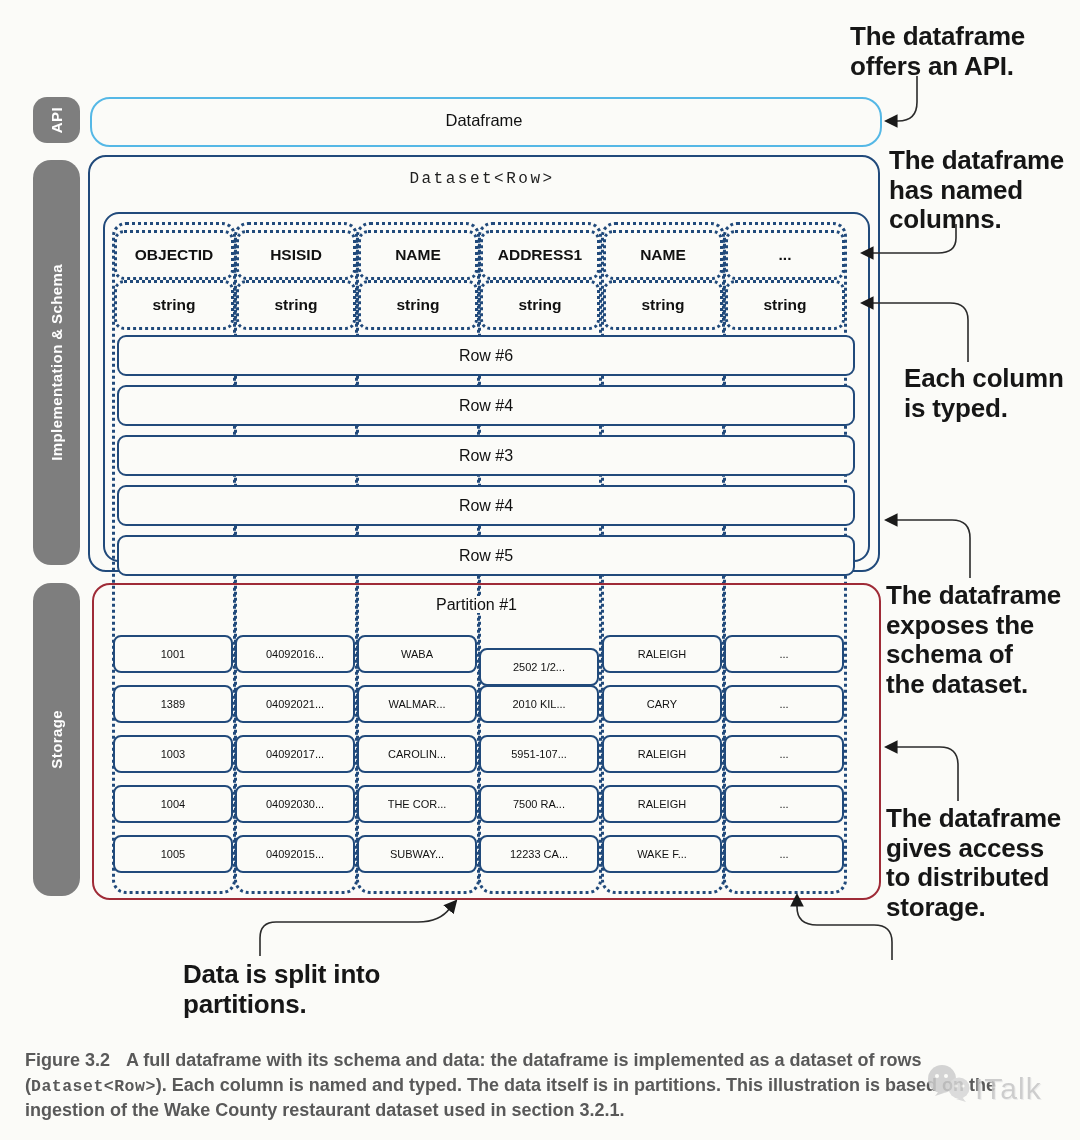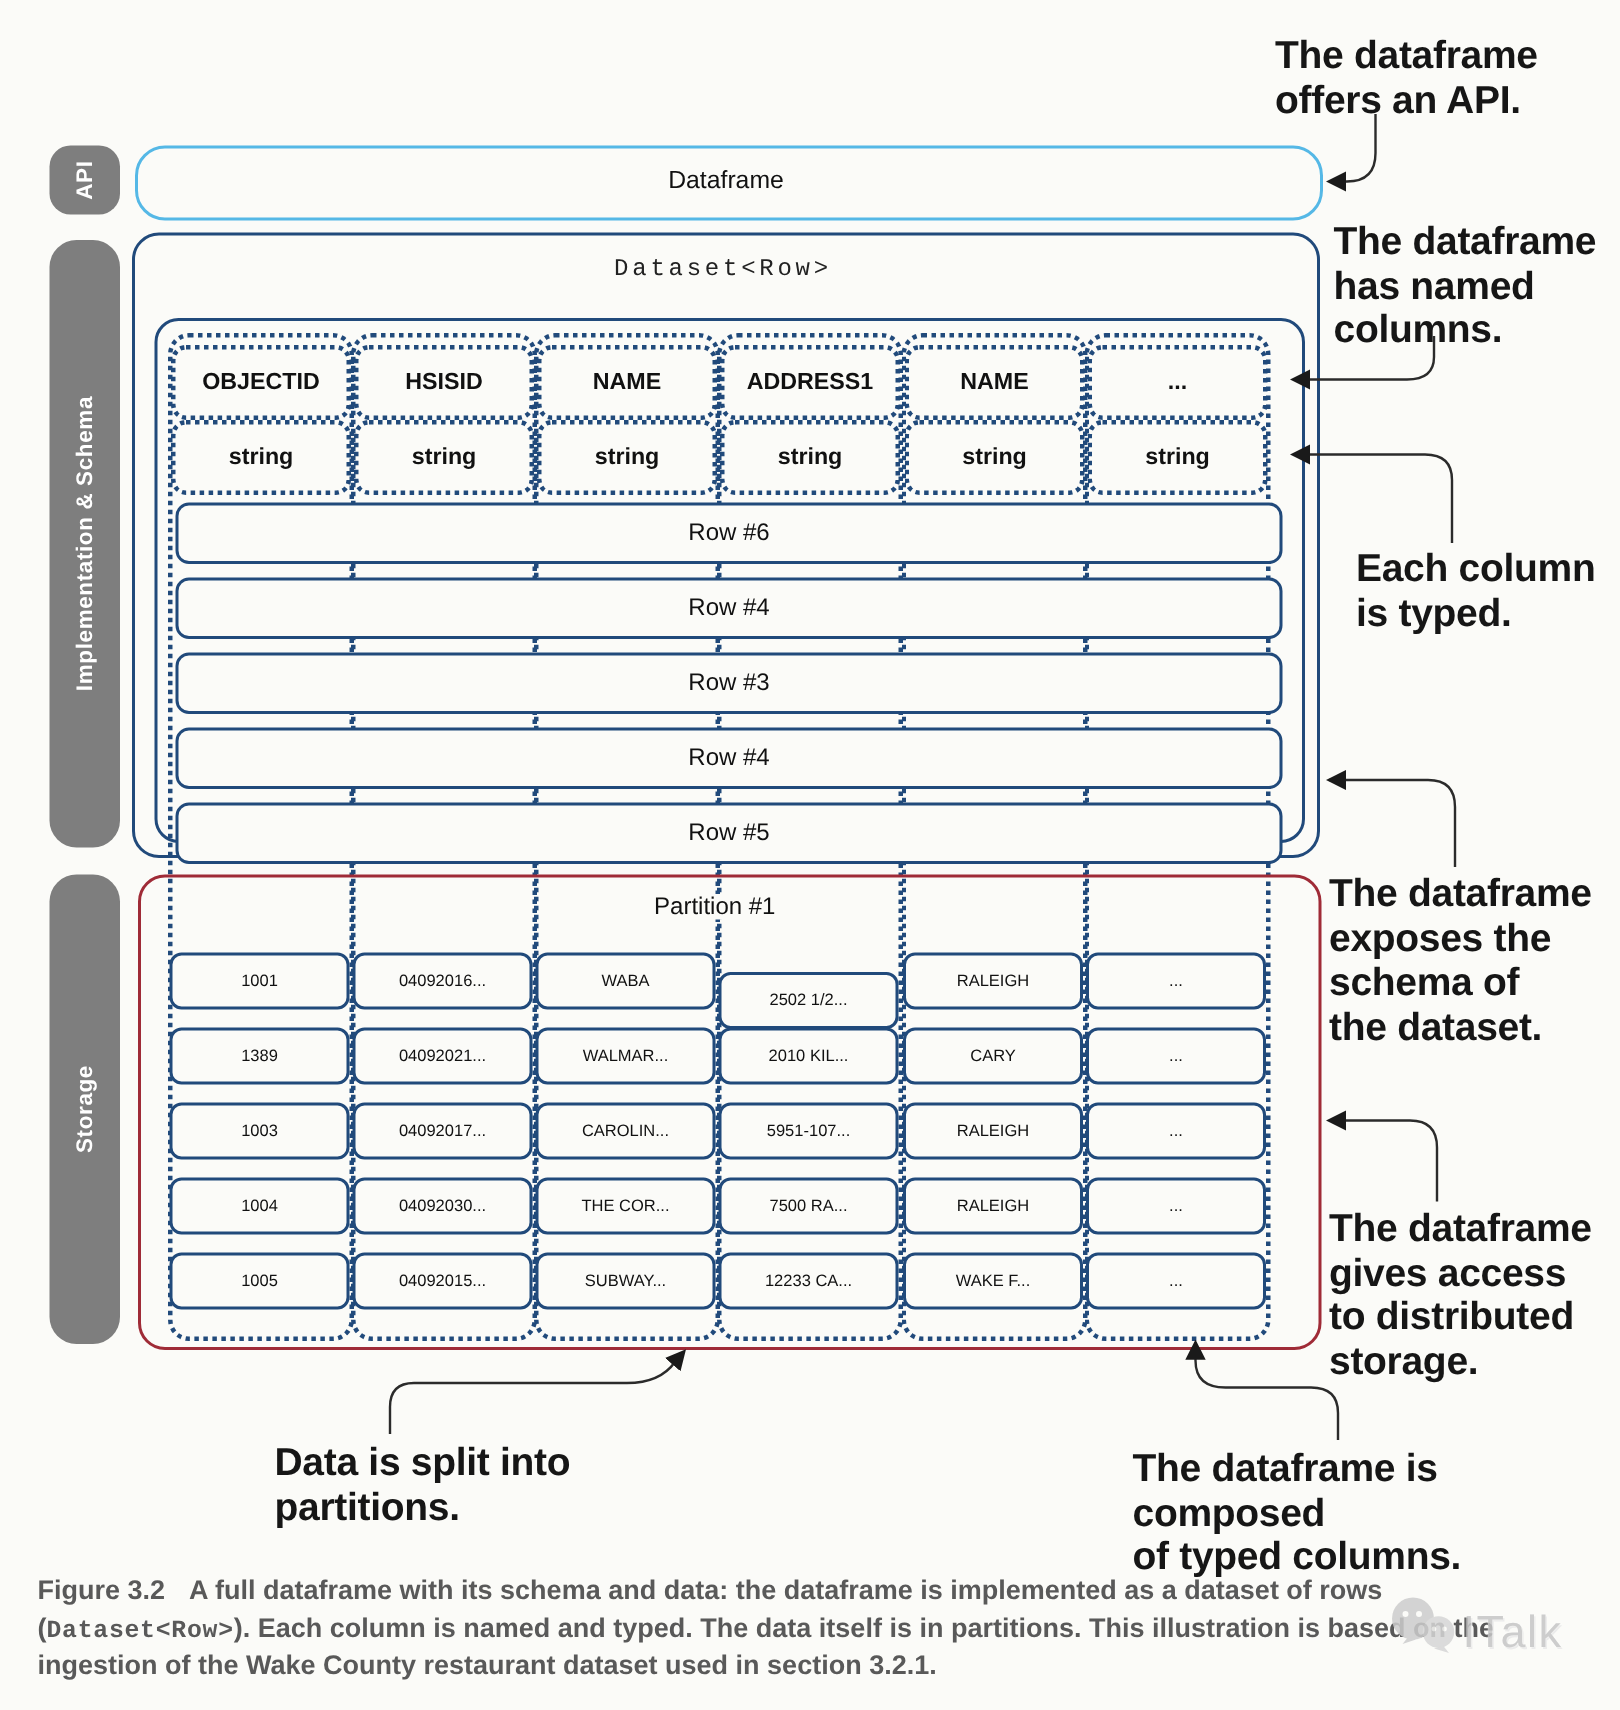--- a/index.html
+++ b/index.html
@@ -179,22 +179,20 @@
   <div class="annotation" id="a-exposes-schema">The dataframe
 exposes the
 schema of
 the dataset.</div>
   <div class="annotation" id="a-gives-access">The dataframe
 gives access
 to distributed
 storage.</div>
   <div class="annotation" id="a-split-partitions">Data is split into
 partitions.</div>
-  <div class="annotation" id="a-typed-columns">The dataframe is composed
-of typed columns.</div>
 
   <div id="caption">
     <span class="fig-label">Figure 3.2</span><span>A full dataframe with its schema and data: the dataframe is implemented as a dataset of rows (</span><span class="code">Dataset&lt;Row&gt;</span><span>). Each column is named and typed. The data itself is in partitions. This illustration is based on the ingestion of the Wake County restaurant dataset used in section 3.2.1.</span>
   </div>
 
   <div id="watermark">
     <svg width="48" height="44" viewBox="0 0 48 44">
       <circle cx="17" cy="17" r="14" fill="#cdcdcd"></circle>
       <circle cx="12" cy="14" r="2" fill="#fbfbf8"></circle>
       <circle cx="21" cy="14" r="2" fill="#fbfbf8"></circle>

